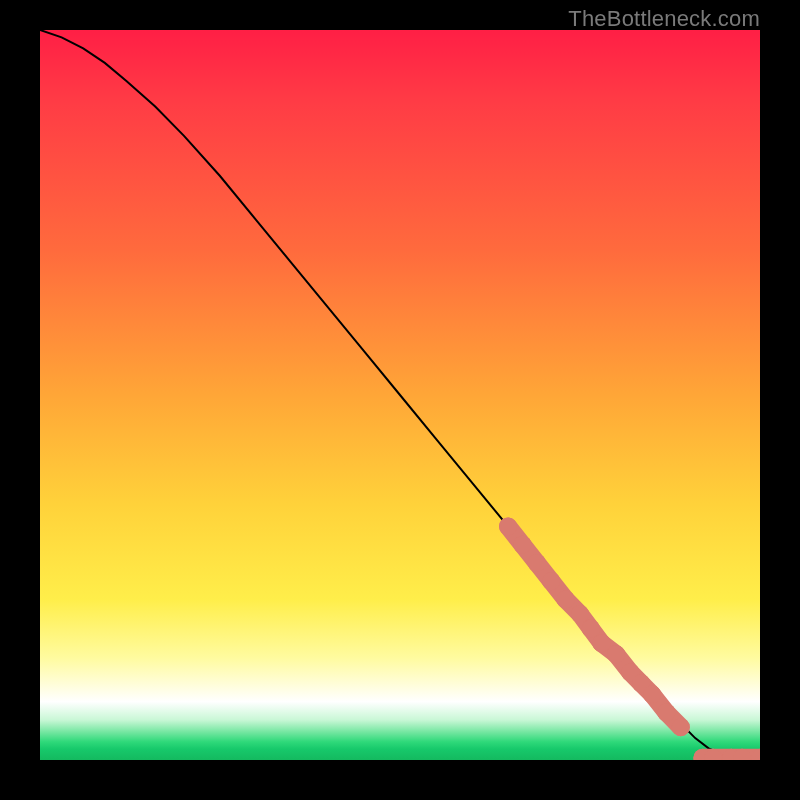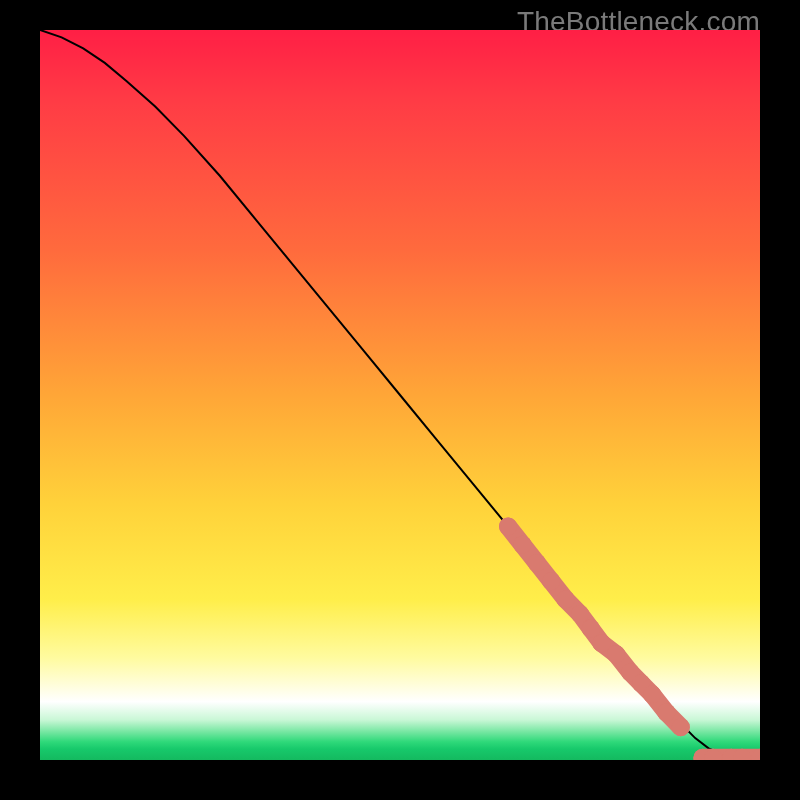--- a/index.html
+++ b/index.html
@@ -39,21 +39,21 @@
       #2fd97a 97.5%,
       #17c96b 98.5%,
       #14b95f 100%
     );
   }
   .watermark {
     position: absolute;
     top: 6px;
     right: 40px;
     color: #7a7a7a;
-    font-size: 28px;
+    font-size: 22px;
     font-weight: 500;
     letter-spacing: 0.2px;
     user-select: none;
   }
   svg.overlay {
     position: absolute;
     left: 0;
     top: 0;
     width: 720px;
     height: 730px;

